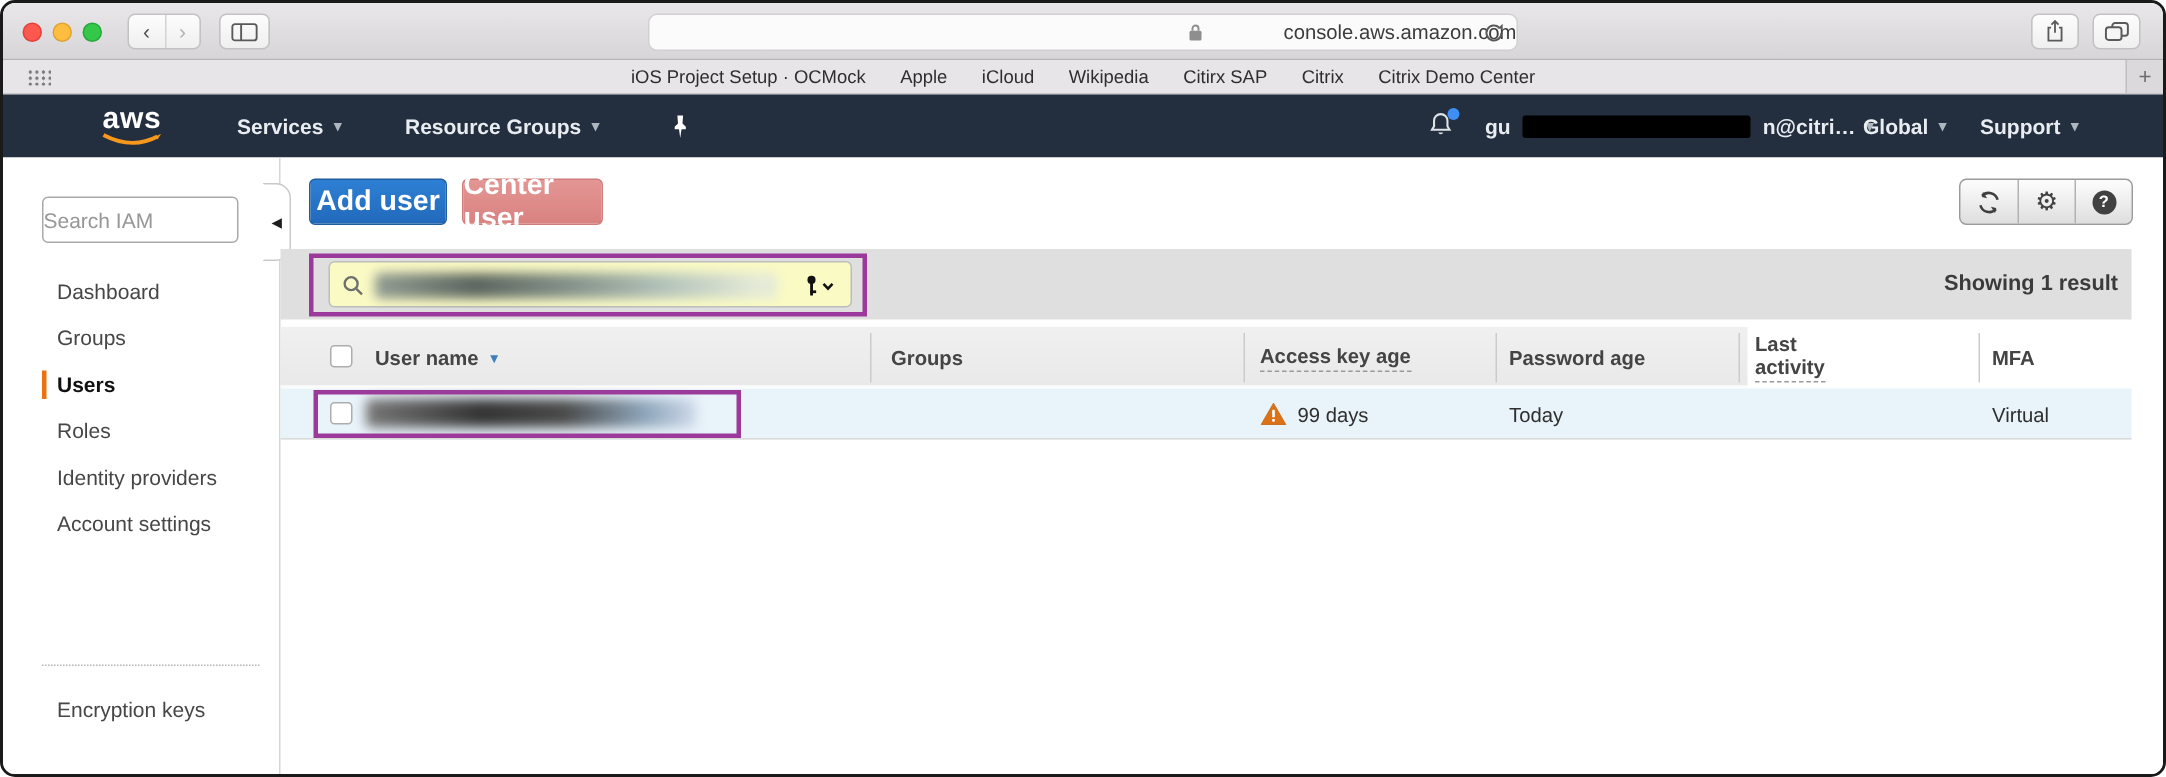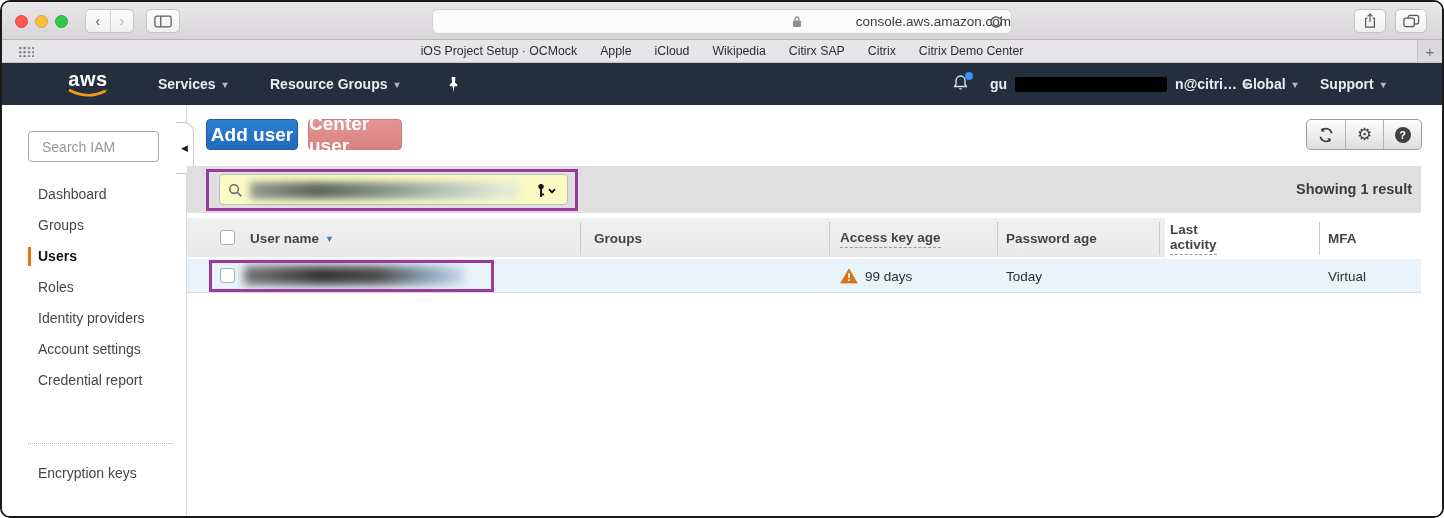--- a/index.html
+++ b/index.html
@@ -86,21 +86,21 @@
   .bell-wrap { position:relative; width:18px; height:20px; }
   .bell-dot { position:absolute; right:-3px; top:-2px; width:8px; height:8px; border-radius:50%; background:#3d8ff5; }
   .redact-bar { display:inline-block; width:152px; height:15px; background:#000; border-radius:2px; vertical-align:middle; margin:0 1px; }
 
   
   .content { position:absolute; left:0; top:103px; width:100%; height:415px; background:#fff; }
   .side-border { position:absolute; left:184px; top:0; width:1px; height:100%; background:#d6d6d6; }
   .iam-search {
     position:absolute; left:26px; top:26px; width:131px; height:31px;
     border:1px solid #a9a9a9; border-radius:4px; background:#fff;
-    font-size:14px; padding:0 13px; color:#333; font-family:"Liberation Sans",sans-serif;
+    font-size:14px; padding:0 0; color:#333; font-family:"Liberation Sans",sans-serif;
   }
   .iam-search::placeholder { color:#979797; opacity:1; }
   .collapse-tab {
     position:absolute; left:173px; top:17px; width:19px; height:52px;
     background:#fff; border:1px solid #c9c9c9; border-left:1px solid #fff;
     border-radius:0 10px 10px 0;
     display:flex; align-items:center; justify-content:center;
     font-size:9px; color:#1c1c1c;
   }
   .side-menu { position:absolute; left:0; top:74px; width:184px; list-style:none; }
@@ -305,21 +305,20 @@
     <div class="collapse-tab">
       <span>◀</span>
     </div>
     <ul class="side-menu">
       <li>Dashboard</li>
       <li>Groups</li>
       <li class="active">Users</li>
       <li>Roles</li>
       <li>Identity providers</li>
       <li>Account settings</li>
-      <li>Credential report</li>
     </ul>
     <div class="side-divider"></div>
     <div class="side-footer">Encryption keys</div>
 
     <div class="btn btn-add">Add user</div>
     <div class="btn btn-delete">Center user</div>
 
     <div class="icon-group">
       <div class="cell">
         <svg width="16" height="16" viewBox="0 0 16 16">

